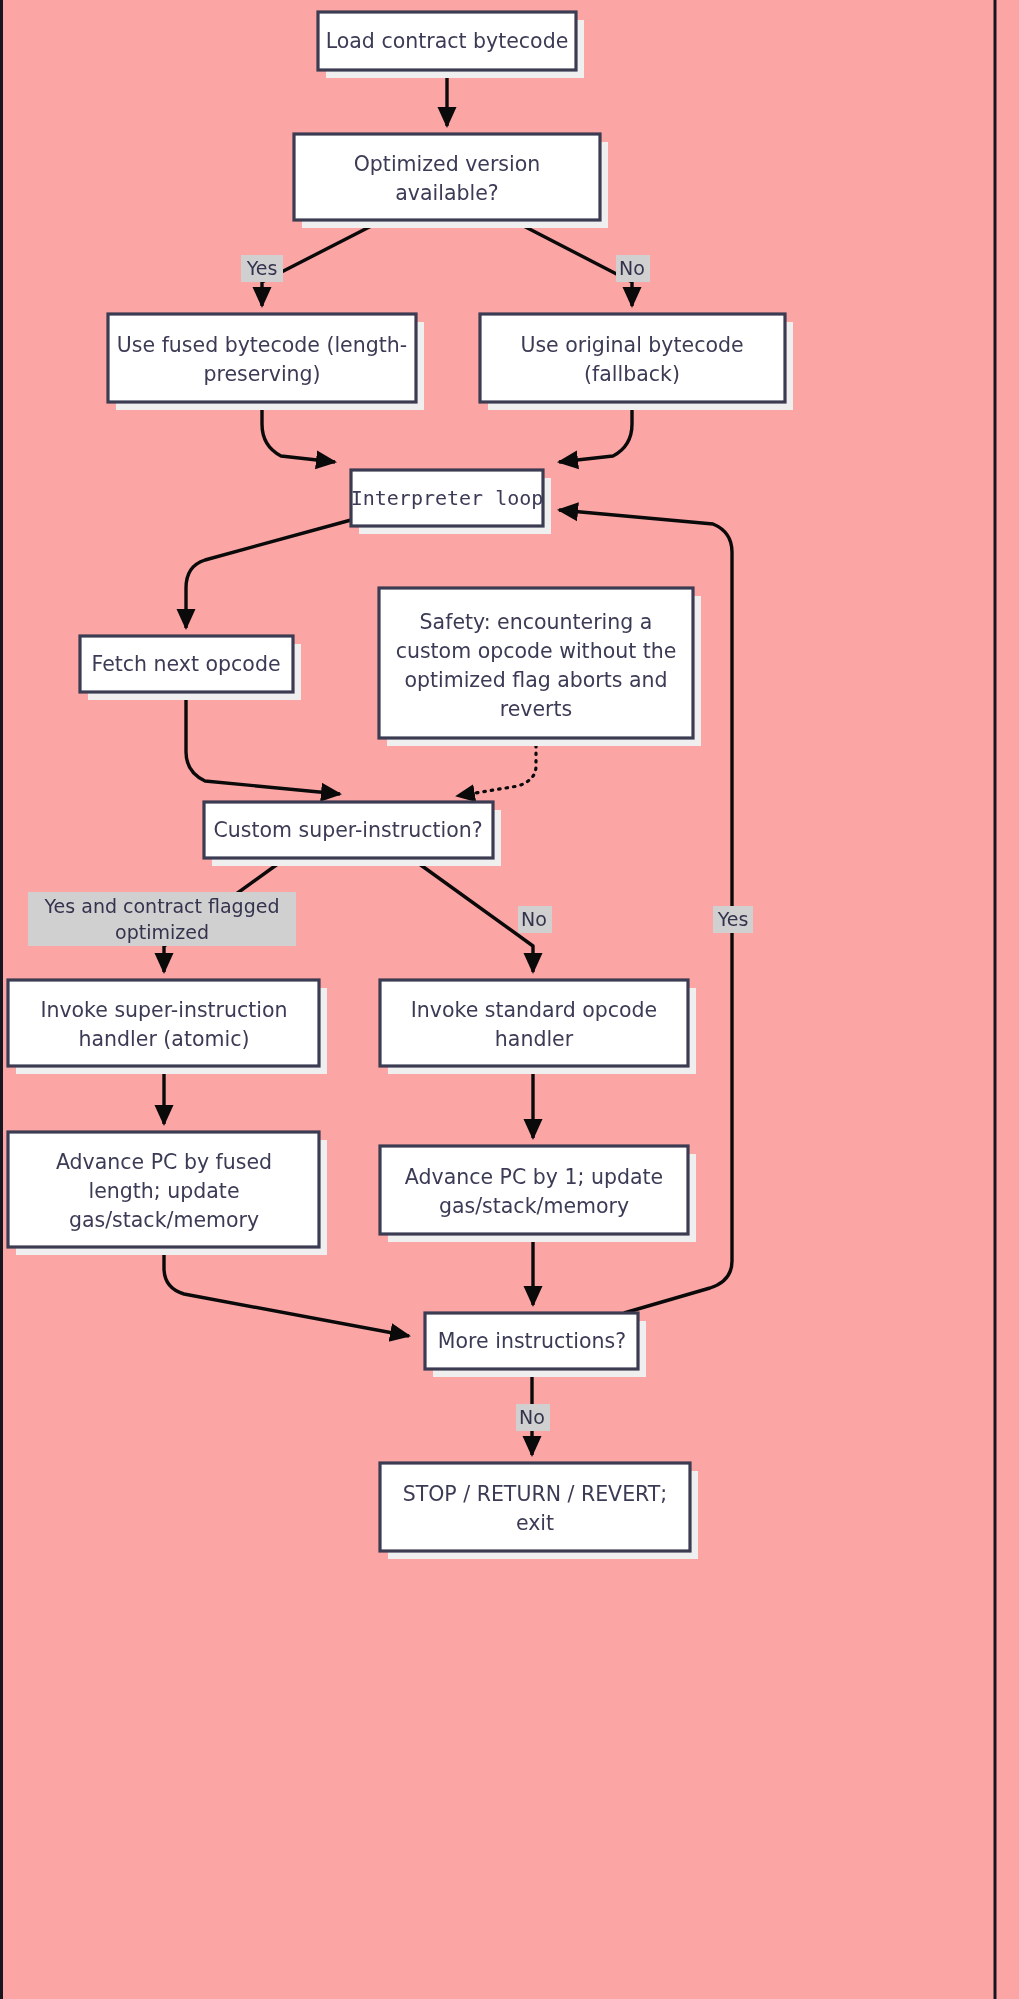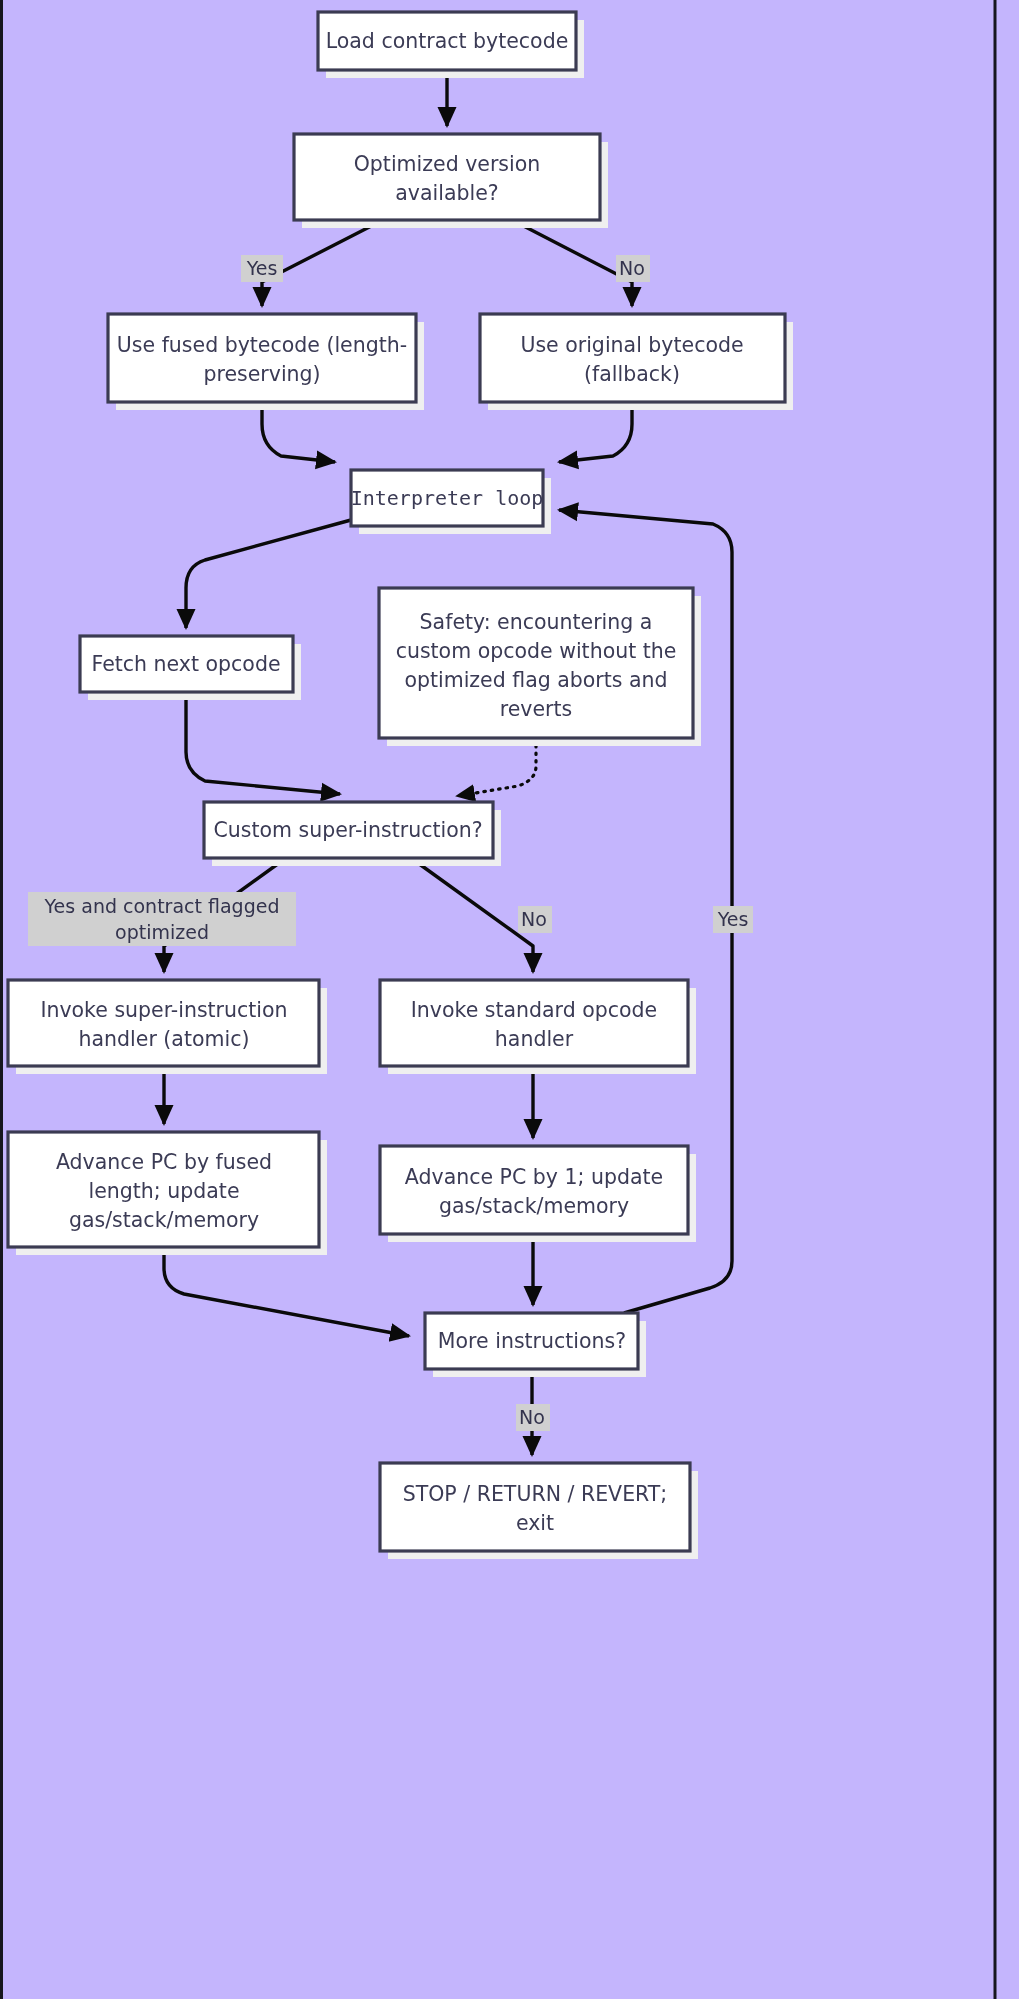--- a/index.html
+++ b/index.html
@@ -10,21 +10,21 @@
   body {
     width: 1019px;
     height: 1999px;
     overflow: hidden;
     font-family: "DejaVu Sans", sans-serif;
   }
   #stage {
     position: relative;
     width: 1019px;
     height: 1999px;
-    background: #c4b5fd;
+    background: #fca5a5;
   }
   #flow {
     position: absolute;
     left: 0;
     top: 0;
     width: 1019px;
     height: 1999px;
     display: block;
   }
   .node-rect {

